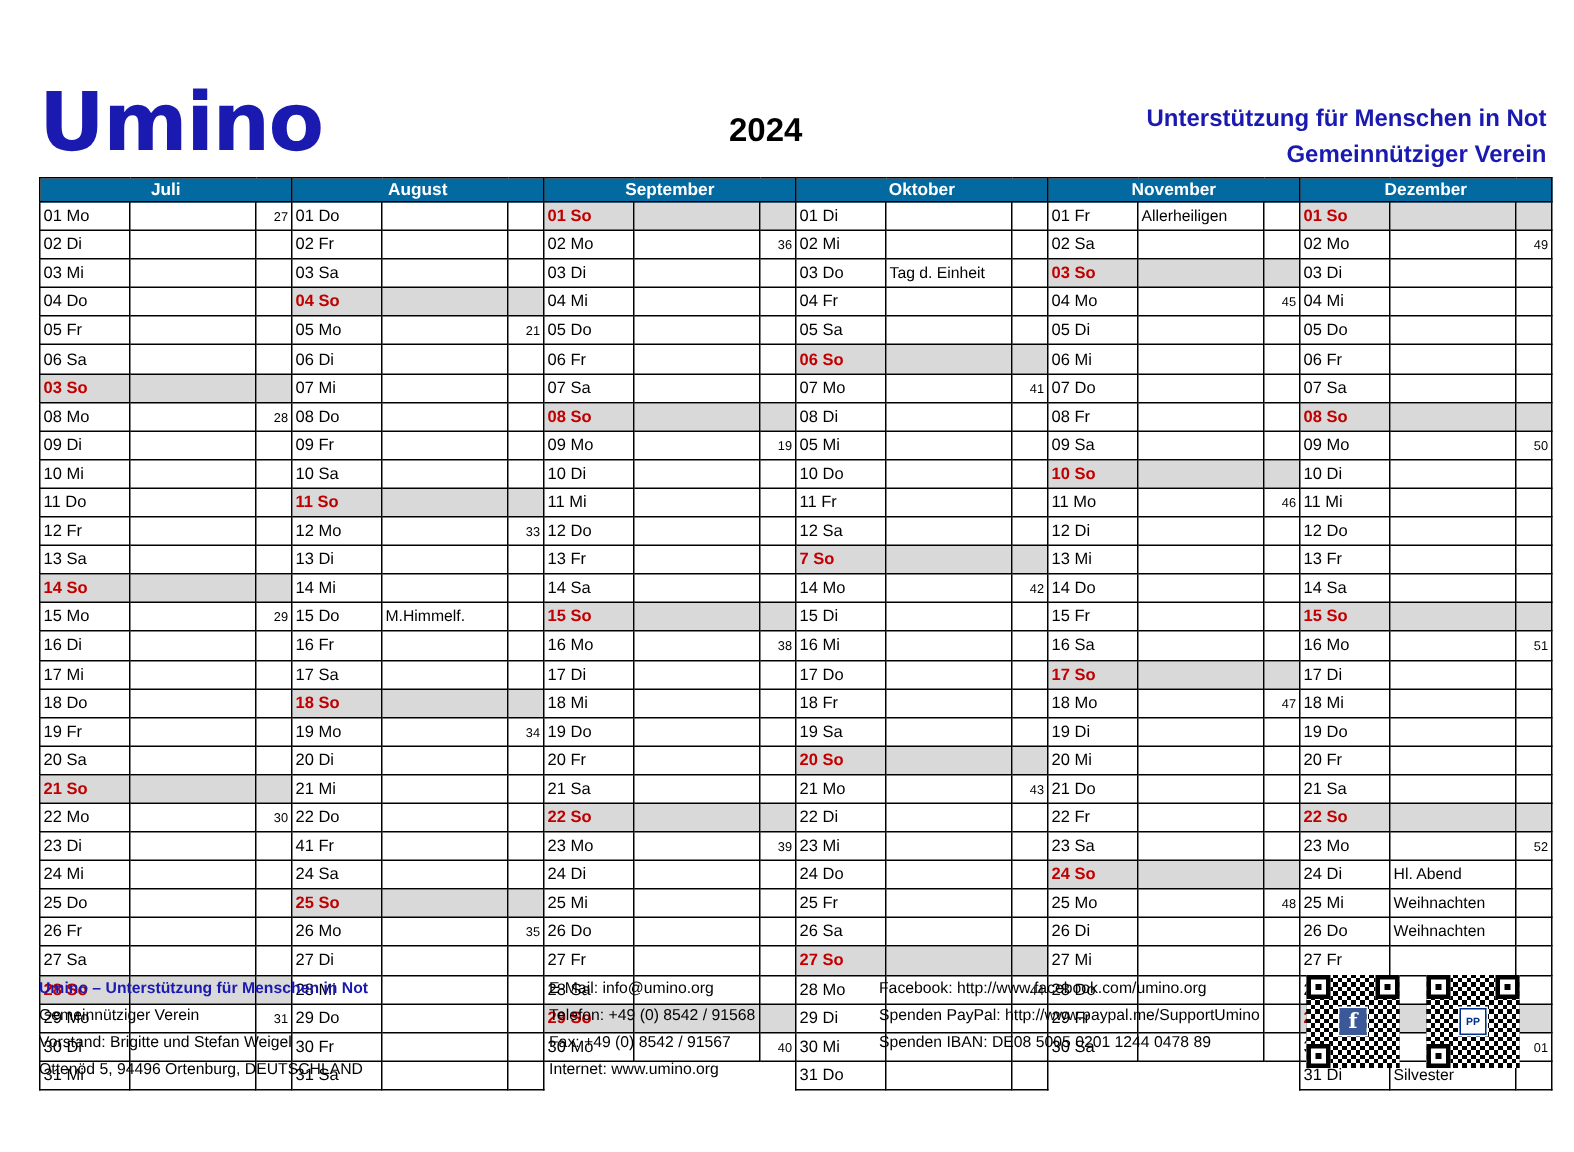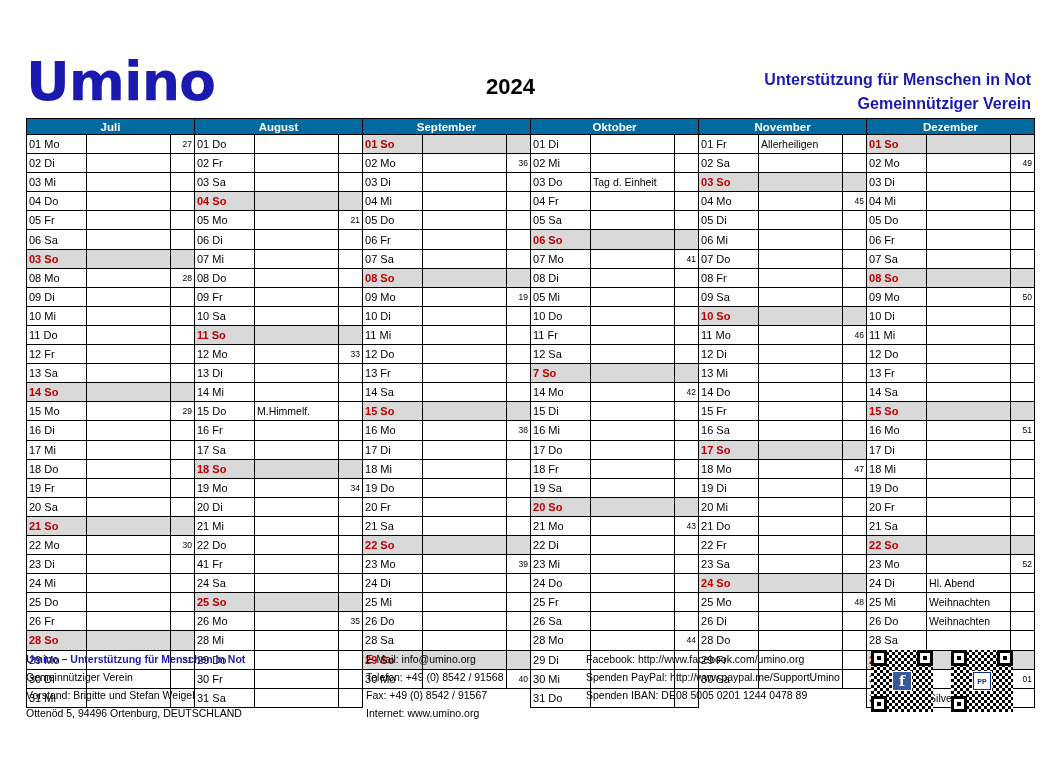--- a/index.html
+++ b/index.html
@@ -726,20 +726,40 @@
           <td class="note"></td>
           <td class="wk"></td>
           <td class="day">26 Di</td>
           <td class="note"></td>
           <td class="wk"></td>
           <td class="day">26 Do</td>
           <td class="note">Weihnachten</td>
           <td class="wk"></td>
         </tr>
         <tr>
+          <td class="day bold">27 Sa</td>
+          <td class="note"></td>
+          <td class="wk"></td>
+          <td class="day">27 Di</td>
+          <td class="note"></td>
+          <td class="wk"></td>
+          <td class="day">27 Fr</td>
+          <td class="note"></td>
+          <td class="wk"></td>
+          <td class="day sun shade">27 So</td>
+          <td class="note shade"></td>
+          <td class="wk shade"></td>
+          <td class="day">27 Mi</td>
+          <td class="note"></td>
+          <td class="wk"></td>
+          <td class="day">27 Fr</td>
+          <td class="note"></td>
+          <td class="wk"></td>
+        </tr>
+        <tr>
           <td class="day sun shade">28 So</td>
           <td class="note shade"></td>
           <td class="wk shade"></td>
           <td class="day">28 Mi</td>
           <td class="note"></td>
           <td class="wk"></td>
           <td class="day bold">28 Sa</td>
           <td class="note"></td>
           <td class="wk"></td>
           <td class="day">28 Mo</td>

